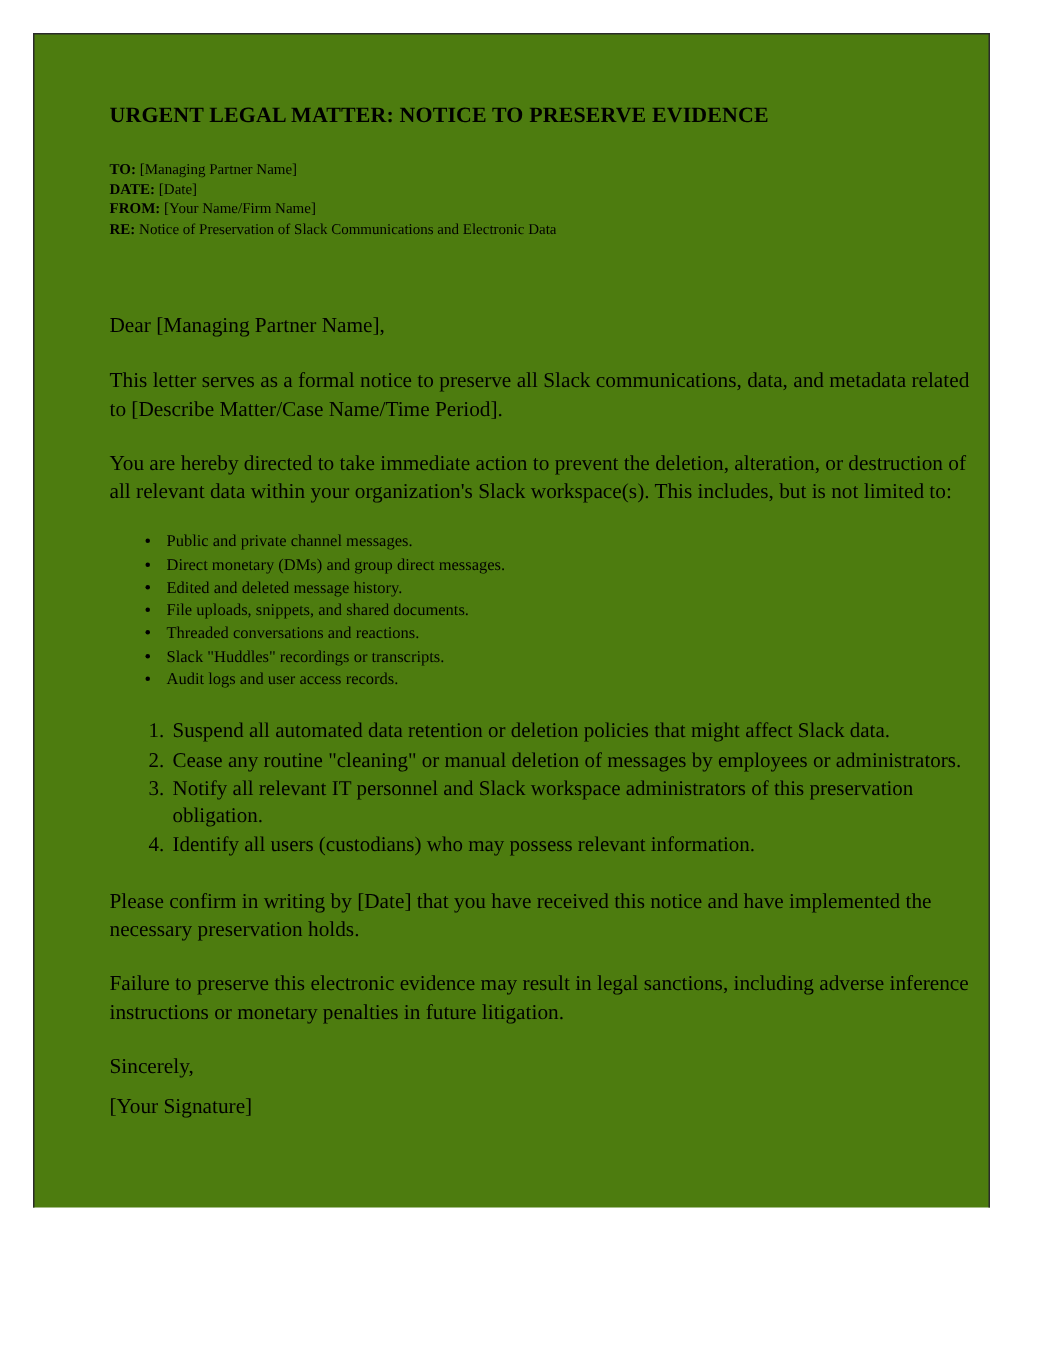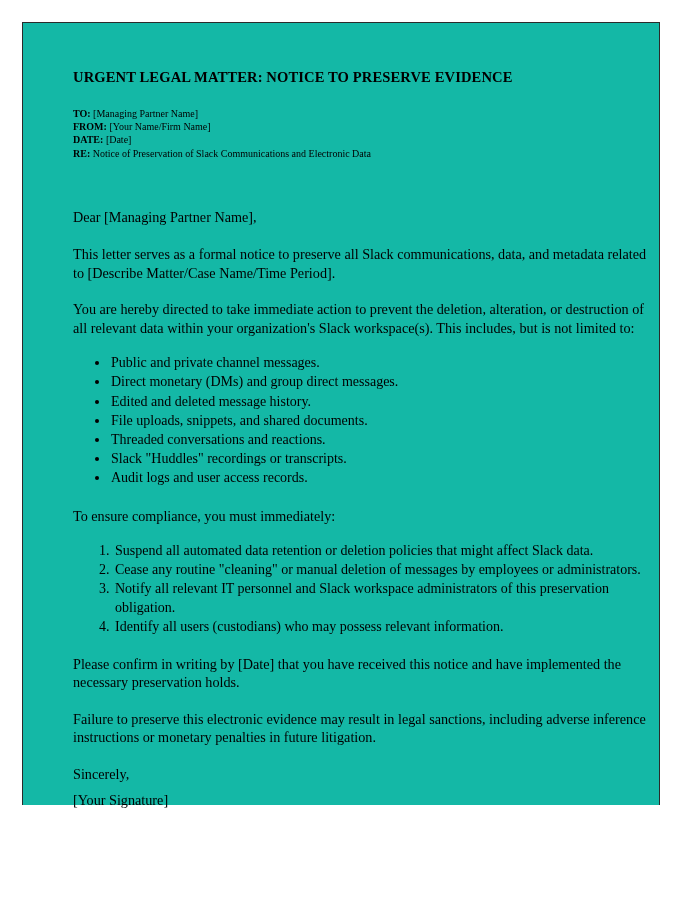--- a/index.html
+++ b/index.html
@@ -21,21 +21,21 @@
     position: absolute;
     left: 22px;
     top: 22px;
     width: 638px;
     height: 783px;
     border-top: 1.4px solid #2b2b2b;
     border-left: 1.4px solid #2b2b2b;
     border-right: 1.4px solid #2b2b2b;
     border-bottom: none;
     box-sizing: border-box;
-    background: #14b8a6;
+    background: #4d7c0f;
   }
 
   .doc-body {
     position: absolute;
     left: 50px;
     top: 46px;
     width: 586px;
   }
 
   .doc-title {
@@ -71,21 +71,21 @@
     margin-bottom: 19px;
     margin-top: 48px;
   }
   p.para.tight {
     margin-bottom: 17px;
   }
 
   ul.bullet-list {
     margin: 0 0 19px 0;
     padding-left: 37px;
-    font-size: 14px;
+    font-size: 11px;
     line-height: 1.30;
     list-style-type: disc;
   }
   ul.bullet-list li {
     margin: 0 0 1px 0;
     padding-left: 1px;
   }
 
   ol.numbered-list {
     margin: 0 0 19px 0;
@@ -117,26 +117,26 @@
   <div class="doc-body">
 
     <h1 class="doc-title">URGENT LEGAL MATTER: NOTICE TO PRESERVE EVIDENCE</h1>
 
     <div class="meta-block">
       <div class="meta-line">
         <span class="meta-label">TO:</span>
         <span class="meta-value">[Managing Partner Name]</span>
       </div>
       <div class="meta-line">
+        <span class="meta-label">DATE:</span>
+        <span class="meta-value">[Date]</span>
+      </div>
+      <div class="meta-line">
         <span class="meta-label">FROM:</span>
         <span class="meta-value">[Your Name/Firm Name]</span>
-      </div>
-      <div class="meta-line">
-        <span class="meta-label">DATE:</span>
-        <span class="meta-value">[Date]</span>
       </div>
       <div class="meta-line">
         <span class="meta-label">RE:</span>
         <span class="meta-value">Notice of Preservation of Slack Communications and Electronic Data</span>
       </div>
     </div>
 
     <p class="para salutation">Dear [Managing Partner Name],</p>
 
     <p class="para">This letter serves as a formal notice to preserve all Slack communications, data, and metadata related to [Describe Matter/Case Name/Time Period].</p>
@@ -146,21 +146,20 @@
     <ul class="bullet-list">
       <li>Public and private channel messages.</li>
       <li>Direct monetary (DMs) and group direct messages.</li>
       <li>Edited and deleted message history.</li>
       <li>File uploads, snippets, and shared documents.</li>
       <li>Threaded conversations and reactions.</li>
       <li>Slack "Huddles" recordings or transcripts.</li>
       <li>Audit logs and user access records.</li>
     </ul>
 
-    <p class="para tight">To ensure compliance, you must immediately:</p>
 
     <ol class="numbered-list">
       <li>Suspend all automated data retention or deletion policies that might affect Slack data.</li>
       <li>Cease any routine "cleaning" or manual deletion of messages by employees or administrators.</li>
       <li>Notify all relevant IT personnel and Slack workspace administrators of this preservation obligation.</li>
       <li>Identify all users (custodians) who may possess relevant information.</li>
     </ol>
 
     <p class="para">Please confirm in writing by [Date] that you have received this notice and have implemented the necessary preservation holds.</p>
 

